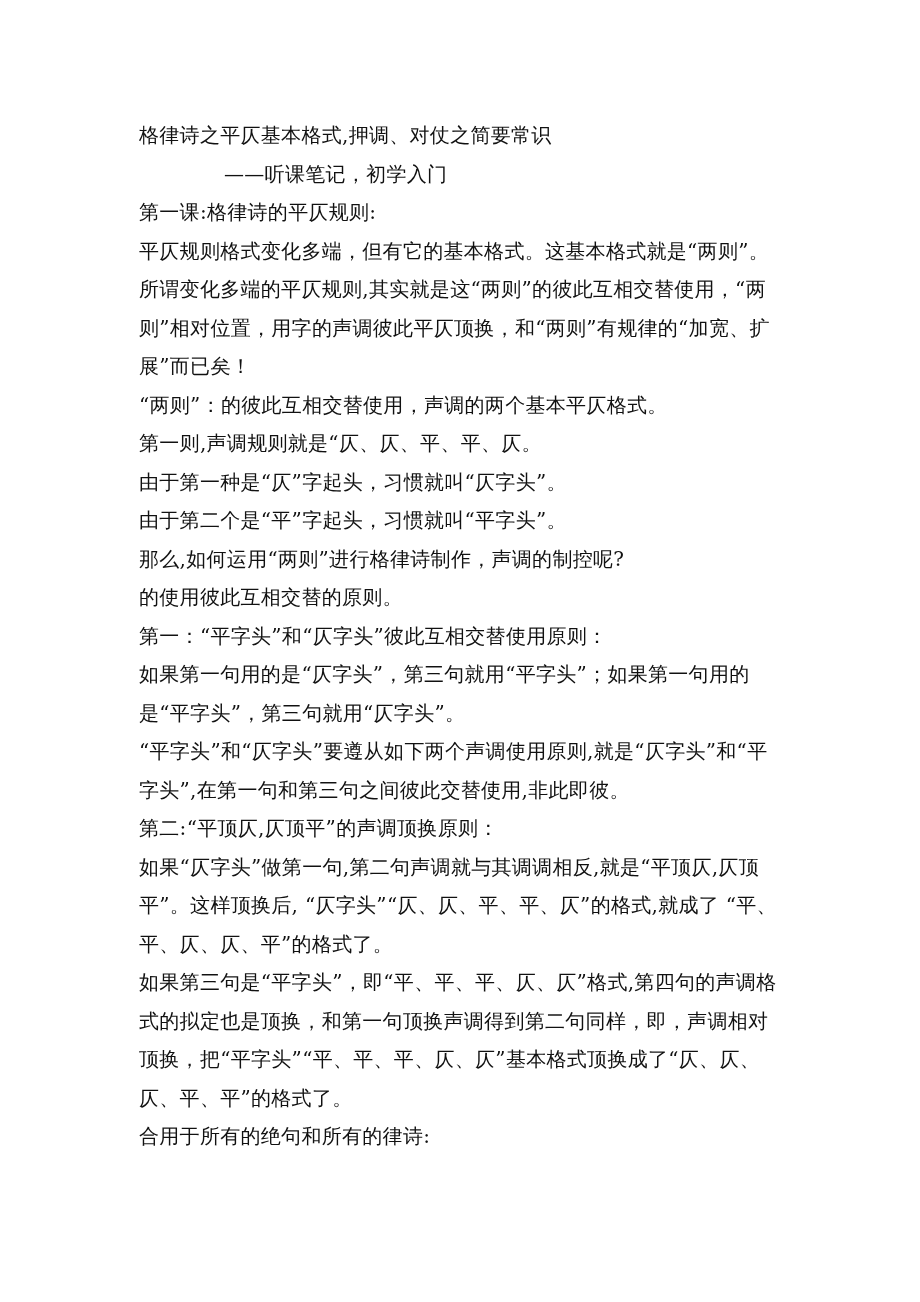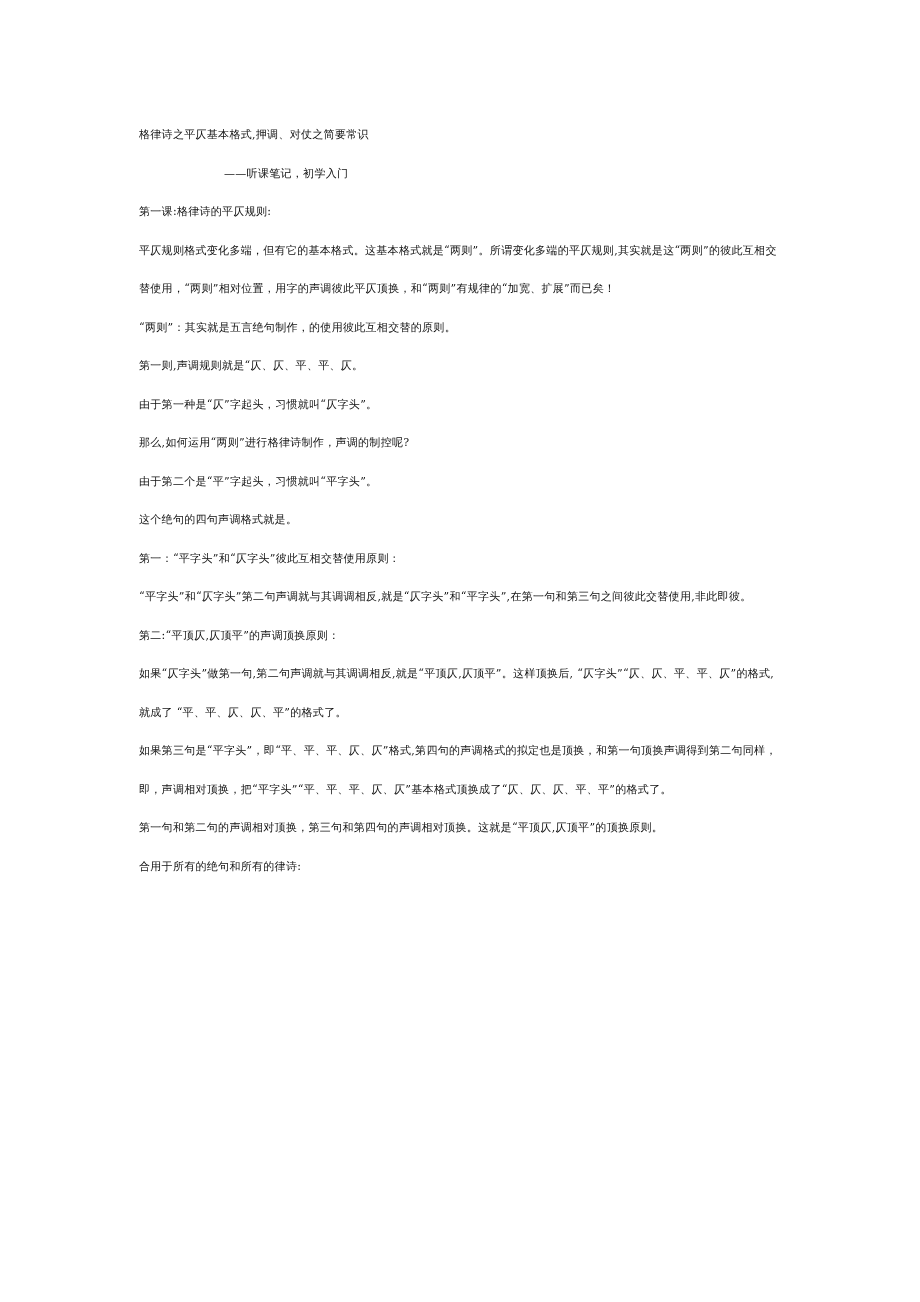--- a/index.html
+++ b/index.html
@@ -16,43 +16,43 @@
       color: #111111;
     }
     .page {
       position: absolute;
       left: 139px;
       top: 116px;
       width: 645px;
     }
     .p {
       margin: 0;
-      font-size: 11px;
+      font-size: 20px;
       line-height: 38.5px;
       letter-spacing: 0.3px;
       word-break: break-all;
     }
     .indent-sub {
       padding-left: 85px;
     }
   </style>
 </head>
 <body>
 
 <div class="page">
   <p class="p">格律诗之平仄基本格式,押调、对仗之简要常识</p>
   <p class="p indent-sub">——听课笔记，初学入门</p>
   <p class="p">第一课:格律诗的平仄规则:</p>
   <p class="p">平仄规则格式变化多端，但有它的基本格式。这基本格式就是“两则”。所谓变化多端的平仄规则,其实就是这“两则”的彼此互相交替使用，“两则”相对位置，用字的声调彼此平仄顶换，和“两则”有规律的“加宽、扩展”而已矣！</p>
-  <p class="p"> “两则”：其实就是五言绝句制作，的使用彼此互相交替的原则。</p>
+  <p class="p"> “两则”：的彼此互相交替使用，声调的两个基本平仄格式。</p>
   <p class="p">第一则,声调规则就是“仄、仄、平、平、仄。</p>
   <p class="p">由于第一种是“仄”字起头，习惯就叫“仄字头”。</p>
+  <p class="p">由于第二个是“平”字起头，习惯就叫“平字头”。</p>
   <p class="p">那么,如何运用“两则”进行格律诗制作，声调的制控呢?</p>
-  <p class="p">由于第二个是“平”字起头，习惯就叫“平字头”。</p>
-  <p class="p">这个绝句的四句声调格式就是。</p>
+  <p class="p">的使用彼此互相交替的原则。</p>
   <p class="p">第一：“平字头”和“仄字头”彼此互相交替使用原则：</p>
-  <p class="p"> “平字头”和“仄字头”第二句声调就与其调调相反,就是“仄字头”和“平字头”,在第一句和第三句之间彼此交替使用,非此即彼。</p>
+  <p class="p">如果第一句用的是“仄字头”，第三句就用“平字头”；如果第一句用的是“平字头”，第三句就用“仄字头”。</p>
+  <p class="p"> “平字头”和“仄字头”要遵从如下两个声调使用原则,就是“仄字头”和“平字头”,在第一句和第三句之间彼此交替使用,非此即彼。</p>
   <p class="p">第二:“平顶仄,仄顶平”的声调顶换原则：</p>
   <p class="p">如果“仄字头”做第一句,第二句声调就与其调调相反,就是“平顶仄,仄顶平”。这样顶换后, “仄字头”“仄、仄、平、平、仄”的格式,就成了 “平、平、仄、仄、平”的格式了。</p>
   <p class="p">如果第三句是“平字头”，即“平、平、平、仄、仄”格式,第四句的声调格式的拟定也是顶换，和第一句顶换声调得到第二句同样，即，声调相对顶换，把“平字头”“平、平、平、仄、仄”基本格式顶换成了“仄、仄、仄、平、平”的格式了。</p>
-  <p class="p">第一句和第二句的声调相对顶换，第三句和第四句的声调相对顶换。这就是“平顶仄,仄顶平”的顶换原则。</p>
   <p class="p">合用于所有的绝句和所有的律诗:</p>
 </div>
 
 </body></html>

